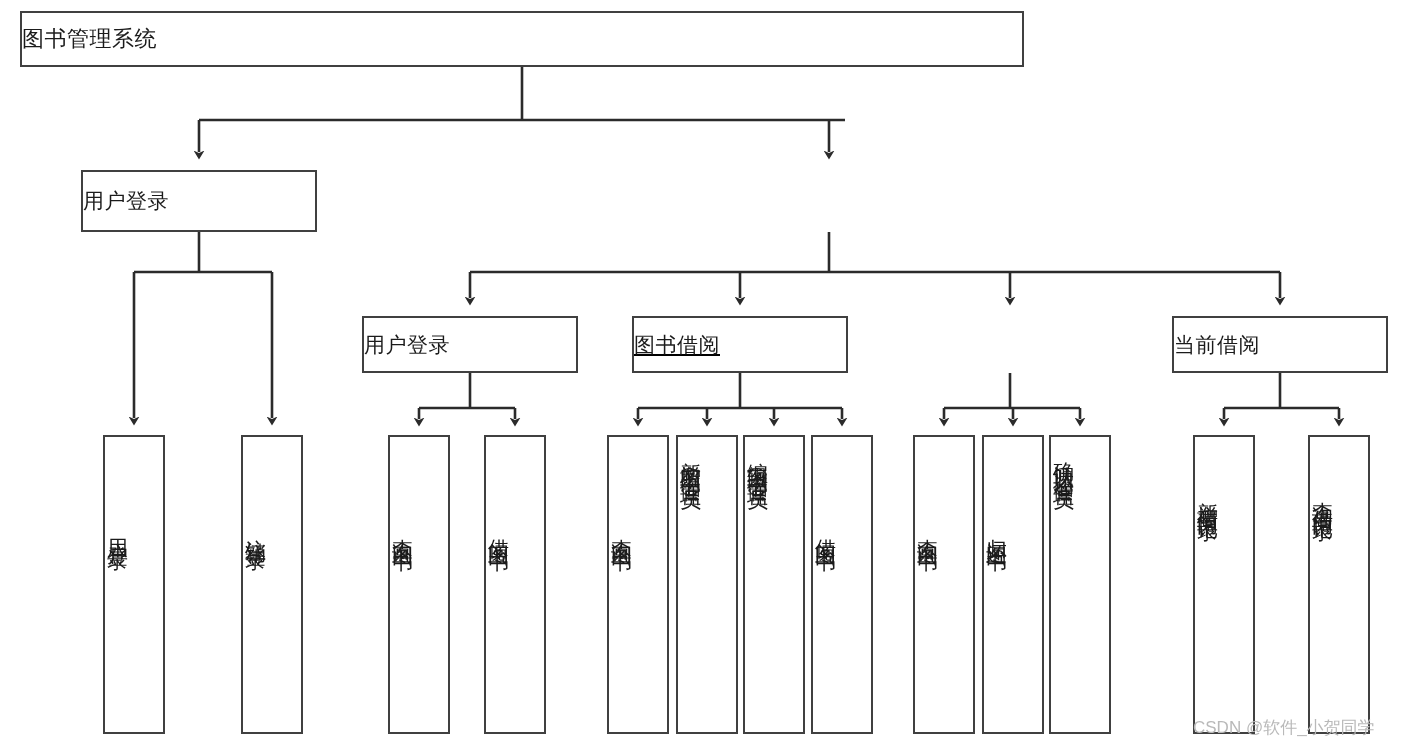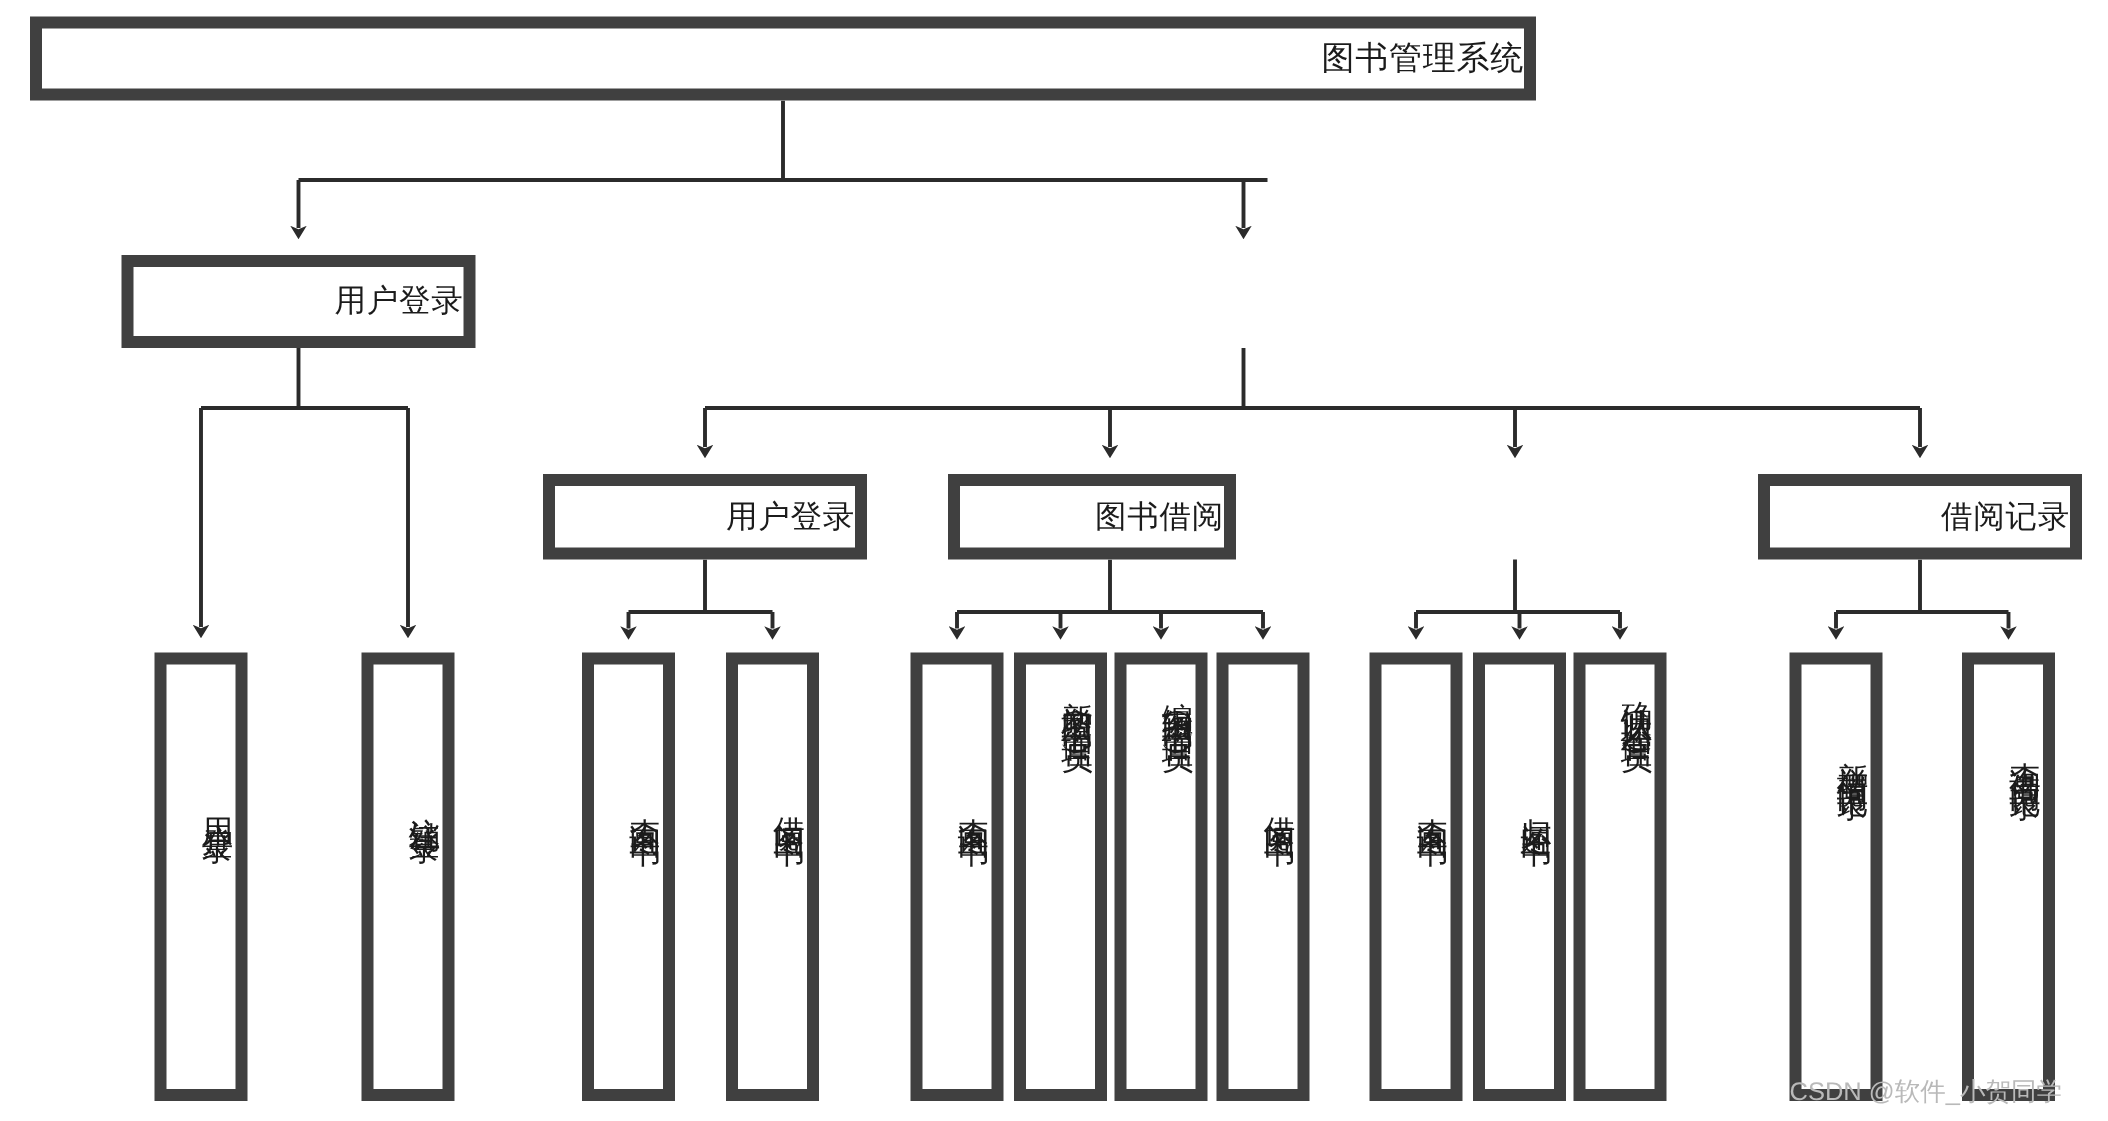--- a/index.html
+++ b/index.html
@@ -23,24 +23,24 @@
     position: absolute;
     left: 0;
     top: 0;
     width: 1405px;
     height: 747px;
   }
   .node {
     position: absolute;
     box-sizing: border-box;
     background: #ffffff;
-    border: 8px solid #404040;
+    border: 2px solid #404040;
     display: flex;
     align-items: center;
-    justify-content: flex-end;
+    justify-content: flex-start;
     z-index: 2;
   }
   .node .label {
     color: #1b1b1b;
     font-size: 21px;
     line-height: 1.22;
     letter-spacing: 0.5px;
     white-space: nowrap;
   }
   .node.vertical {
@@ -126,25 +126,25 @@
     <span class="label">图书管理系统</span>
   </div>
 
   <div class="node" style="left:81px; top:170px; width:236px; height:62px;">
     <span class="label">用户登录</span>
   </div>
 
   <div class="node" style="left:362px; top:316px; width:216px; height:57px;">
     <span class="label">用户登录</span>
   </div>
-  <div class="node" style="left:632px; top:316px; width:192px; height:57px;">
+  <div class="node" style="left:632px; top:316px; width:216px; height:57px;text-decoration:underline;">
     <span class="label">图书借阅</span>
   </div>
   <div class="node" style="left:1172px; top:316px; width:216px; height:57px;">
-    <span class="label">借阅记录</span>
+    <span class="label">当前借阅</span>
   </div>
 
   <div class="node vertical" style="left:103px; top:435px; width:62px; height:299px; padding-top:85px;">
     <span class="label">用户登录</span>
   </div>
   <div class="node vertical" style="left:241px; top:435px; width:62px; height:299px; padding-top:85px;">
     <span class="label">注销登录</span>
   </div>
 
   <div class="node vertical" style="left:388px; top:435px; width:62px; height:299px; padding-top:85px;">

